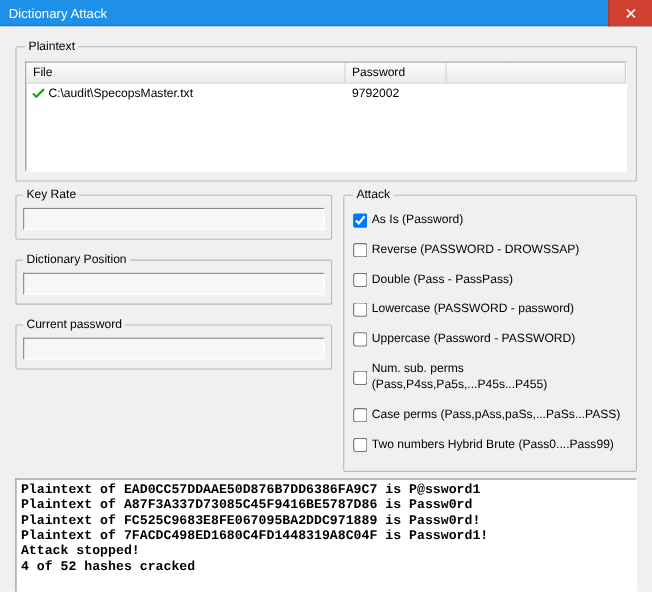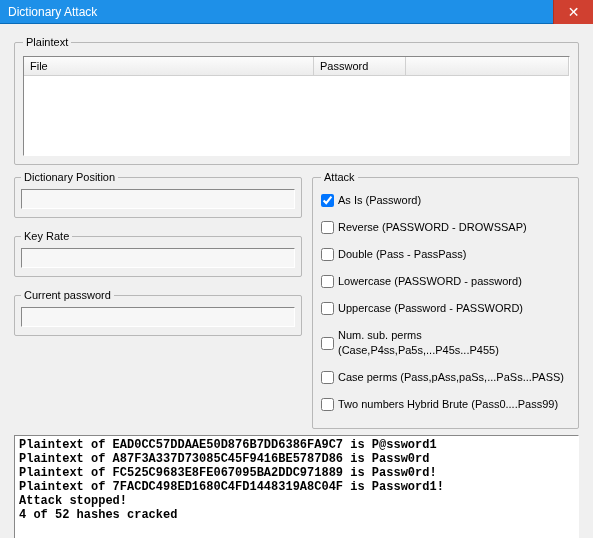--- a/index.html
+++ b/index.html
@@ -177,31 +177,42 @@
 <div class="client">
 
   <fieldset>
     <legend>Plaintext</legend>
     <div class="table-area">
       <div class="thead">
         <div class="th col-file">File</div>
         <div class="th col-pos">Password</div>
         <div class="th col-empty"></div>
       </div>
+      <div class="trow">
+        <div class="td-file">
+          <span class="check-icon">
+            <svg width="12" height="12" viewBox="0 0 12 12">
+              <polyline points="1,6 4,9 11,2" stroke="#1aa01a" stroke-width="2" fill="none"></polyline>
+            </svg>
+          </span>
+          <span>C:\audit\SpecopsMaster.txt</span>
+        </div>
+        <div class="td-pos">9792002</div>
+      </div>
     </div>
   </fieldset>
 
   <div class="row2">
     <div class="leftcol">
       <fieldset class="fs-sm">
+        <legend>Key Rate</legend>
+        <div class="sunken-input"></div>
+      </fieldset>
+      <fieldset class="fs-sm">
         <legend>Dictionary Position</legend>
-        <div class="sunken-input"></div>
-      </fieldset>
-      <fieldset class="fs-sm">
-        <legend>Key Rate</legend>
         <div class="sunken-input"></div>
       </fieldset>
       <fieldset class="fs-sm">
         <legend>Current password</legend>
         <div class="sunken-input"></div>
       </fieldset>
     </div>
     <div class="rightcol">
       <fieldset style="height:100%;">
         <legend>Attack</legend>
@@ -221,21 +232,21 @@
           <label class="opt">
             <input type="checkbox" style="">
             <span>Lowercase (PASSWORD - password)</span>
           </label>
           <label class="opt">
             <input type="checkbox" style="">
             <span>Uppercase (Password - PASSWORD)</span>
           </label>
           <label class="opt">
             <input type="checkbox" style="">
-            <span>Num. sub. perms (Case,P4ss,Pa5s,...P45s...P455)</span>
+            <span>Num. sub. perms (Pass,P4ss,Pa5s,...P45s...P455)</span>
           </label>
           <label class="opt">
             <input type="checkbox" style="">
             <span>Case perms (Pass,pAss,paSs,...PaSs...PASS)</span>
           </label>
           <label class="opt">
             <input type="checkbox" style="">
             <span>Two numbers Hybrid Brute (Pass0....Pass99)</span>
           </label>
         </div>

